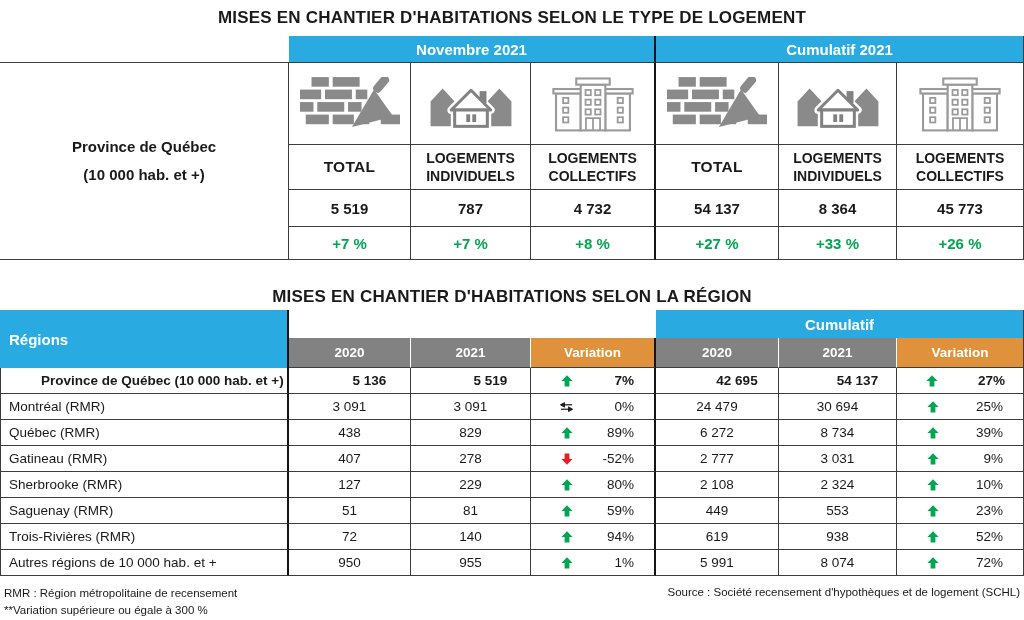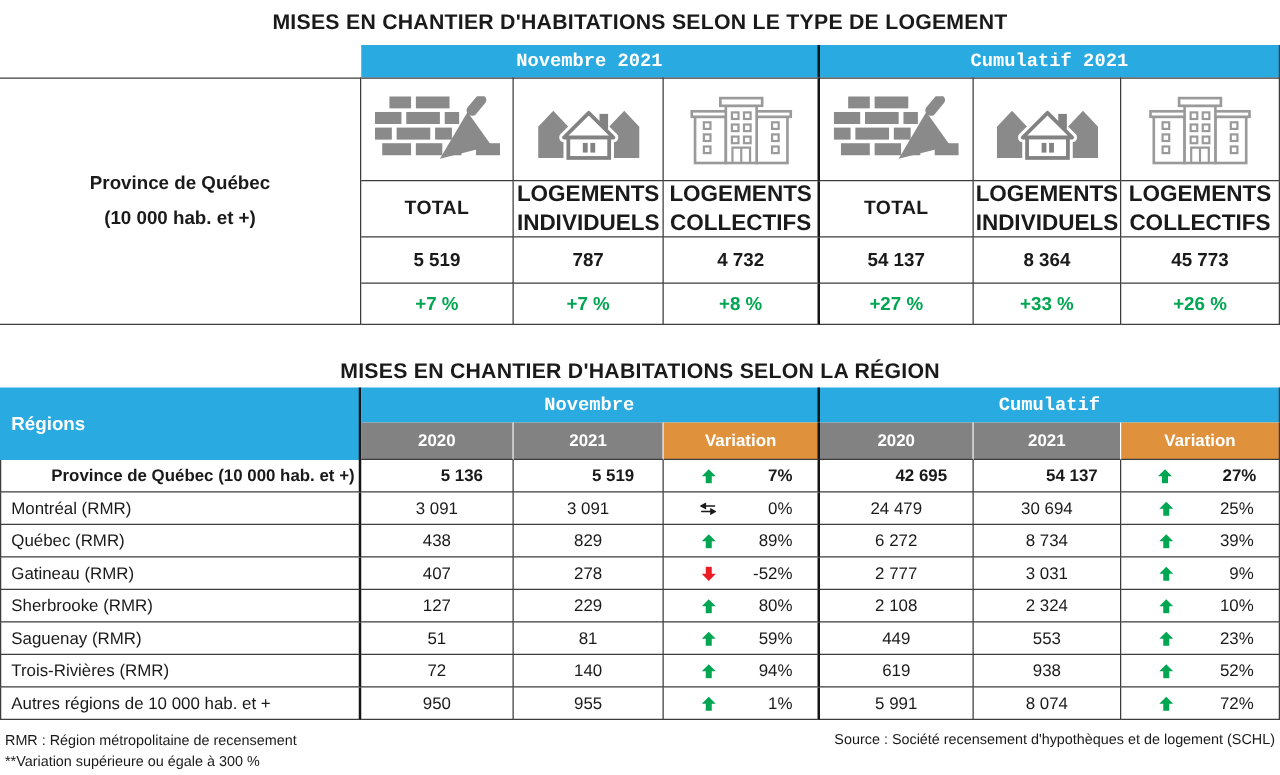--- a/index.html
+++ b/index.html
@@ -8,30 +8,30 @@
     --ink:#1a1a1a;
   }
   *{box-sizing:border-box;margin:0;padding:0;}
   body{width:1024px;height:620px;background:#fff;font-family:"Liberation Sans","DejaVu Sans",sans-serif;color:var(--ink);overflow:hidden;}
   .page{width:1024px;height:620px;padding-top:7px;}
   .title{text-align:center;font-size:17px;font-weight:bold;letter-spacing:.2px;line-height:22px;}
   .title2{margin-top:26px;margin-bottom:3px;line-height:21px;}
 
   
   .t1{display:grid;grid-template-columns:289px 122px 120px 125px 123px 118px 127px;grid-template-rows:26px 83px 45px 37px 33px;margin-top:7px;}
-  .band{background:var(--cyan);color:#fff;font-weight:bold;font-size:15px;display:flex;align-items:center;justify-content:center;font-family:Liberation Mono, monospace;}
+  .band{background:var(--cyan);color:#fff;font-weight:bold;font-size:15px;display:flex;align-items:center;justify-content:center;}
   .b-nov1{grid-row:1;grid-column:2/5;border-right:2.5px solid var(--bdD);}
   .b-cum1{grid-row:1;grid-column:5/8;border-right:1.5px solid var(--bd);}
   .t1-empty{grid-row:1;grid-column:1;background:#fff;}
   .t1-label{grid-row:2/6;grid-column:1;border-top:1.5px solid var(--bd);border-right:1.5px solid var(--bd);border-bottom:1.5px solid var(--bd);
     display:flex;flex-direction:column;align-items:center;justify-content:center;font-weight:bold;font-size:15px;line-height:28px;}
   .t1c{border-right:1.5px solid var(--bd);border-bottom:1.5px solid var(--bd);display:flex;align-items:center;justify-content:center;text-align:center;}
   .t1c.dvd{border-right:2.5px solid var(--bdD);}
   .t1c.rIcon{border-top:1.5px solid var(--bd);}
-  .t1-lab{font-weight:bold;font-size:18px;line-height:1.3;padding:0 6px;}
+  .t1-lab{font-weight:bold;font-size:14px;line-height:1.3;padding:0 6px;}
   .t1-lab.tot{font-size:15.5px;letter-spacing:.3px;}
   .t1-val{font-weight:bold;font-size:15px;}
   .t1-pct{font-weight:bold;font-size:15px;color:var(--green);}
 
   
   .t2{display:grid;grid-template-columns:289px 122px 120px 125px 123px 118px 127px;grid-template-rows:28px 30px repeat(8,26px);}
   .t2-corner{grid-row:1/3;grid-column:1;background:var(--cyan);color:#fff;font-weight:bold;font-size:15px;display:flex;align-items:center;padding-left:9px;border-right:2.5px solid var(--bdD);}
   .b-nov2{grid-row:1;grid-column:2/5;border-right:2.5px solid var(--bdD);}
   .b-cum2{grid-row:1;grid-column:5/8;border-right:1.5px solid var(--bd);}
   .sub{background:var(--gray);color:#fff;font-weight:bold;font-size:13.5px;display:flex;align-items:center;justify-content:center;border-right:1.5px solid #fff;border-bottom:1.5px solid var(--bd);}
@@ -204,21 +204,20 @@
     <div class="t1c t1-pct dvd" style="grid-row:5;grid-column:4">+8 %</div>
     <div class="t1c t1-pct" style="grid-row:5;grid-column:5">+27 %</div>
     <div class="t1c t1-pct" style="grid-row:5;grid-column:6">+33 %</div>
     <div class="t1c t1-pct" style="grid-row:5;grid-column:7">+26 %</div>
   </div>
 
   <div class="title title2">MISES EN CHANTIER D'HABITATIONS SELON LA RÉGION</div>
 
   <div class="t2">
     <div class="t2-corner">Régions</div>
-    <div class="band b-nov2">Novembre</div>
     <div class="band b-cum2">Cumulatif</div>
 
     <div class="sub" style="grid-row:2;grid-column:2">2020</div>
     <div class="sub" style="grid-row:2;grid-column:3">2021</div>
     <div class="sub var dvd" style="grid-row:2;grid-column:4">Variation</div>
     <div class="sub" style="grid-row:2;grid-column:5">2020</div>
     <div class="sub" style="grid-row:2;grid-column:6">2021</div>
     <div class="sub var last" style="grid-row:2;grid-column:7">Variation</div>
 
     <div class="t2c t2-reg bold" style="grid-row:3;grid-column:1">Province de Québec (10 000 hab. et +)</div>

